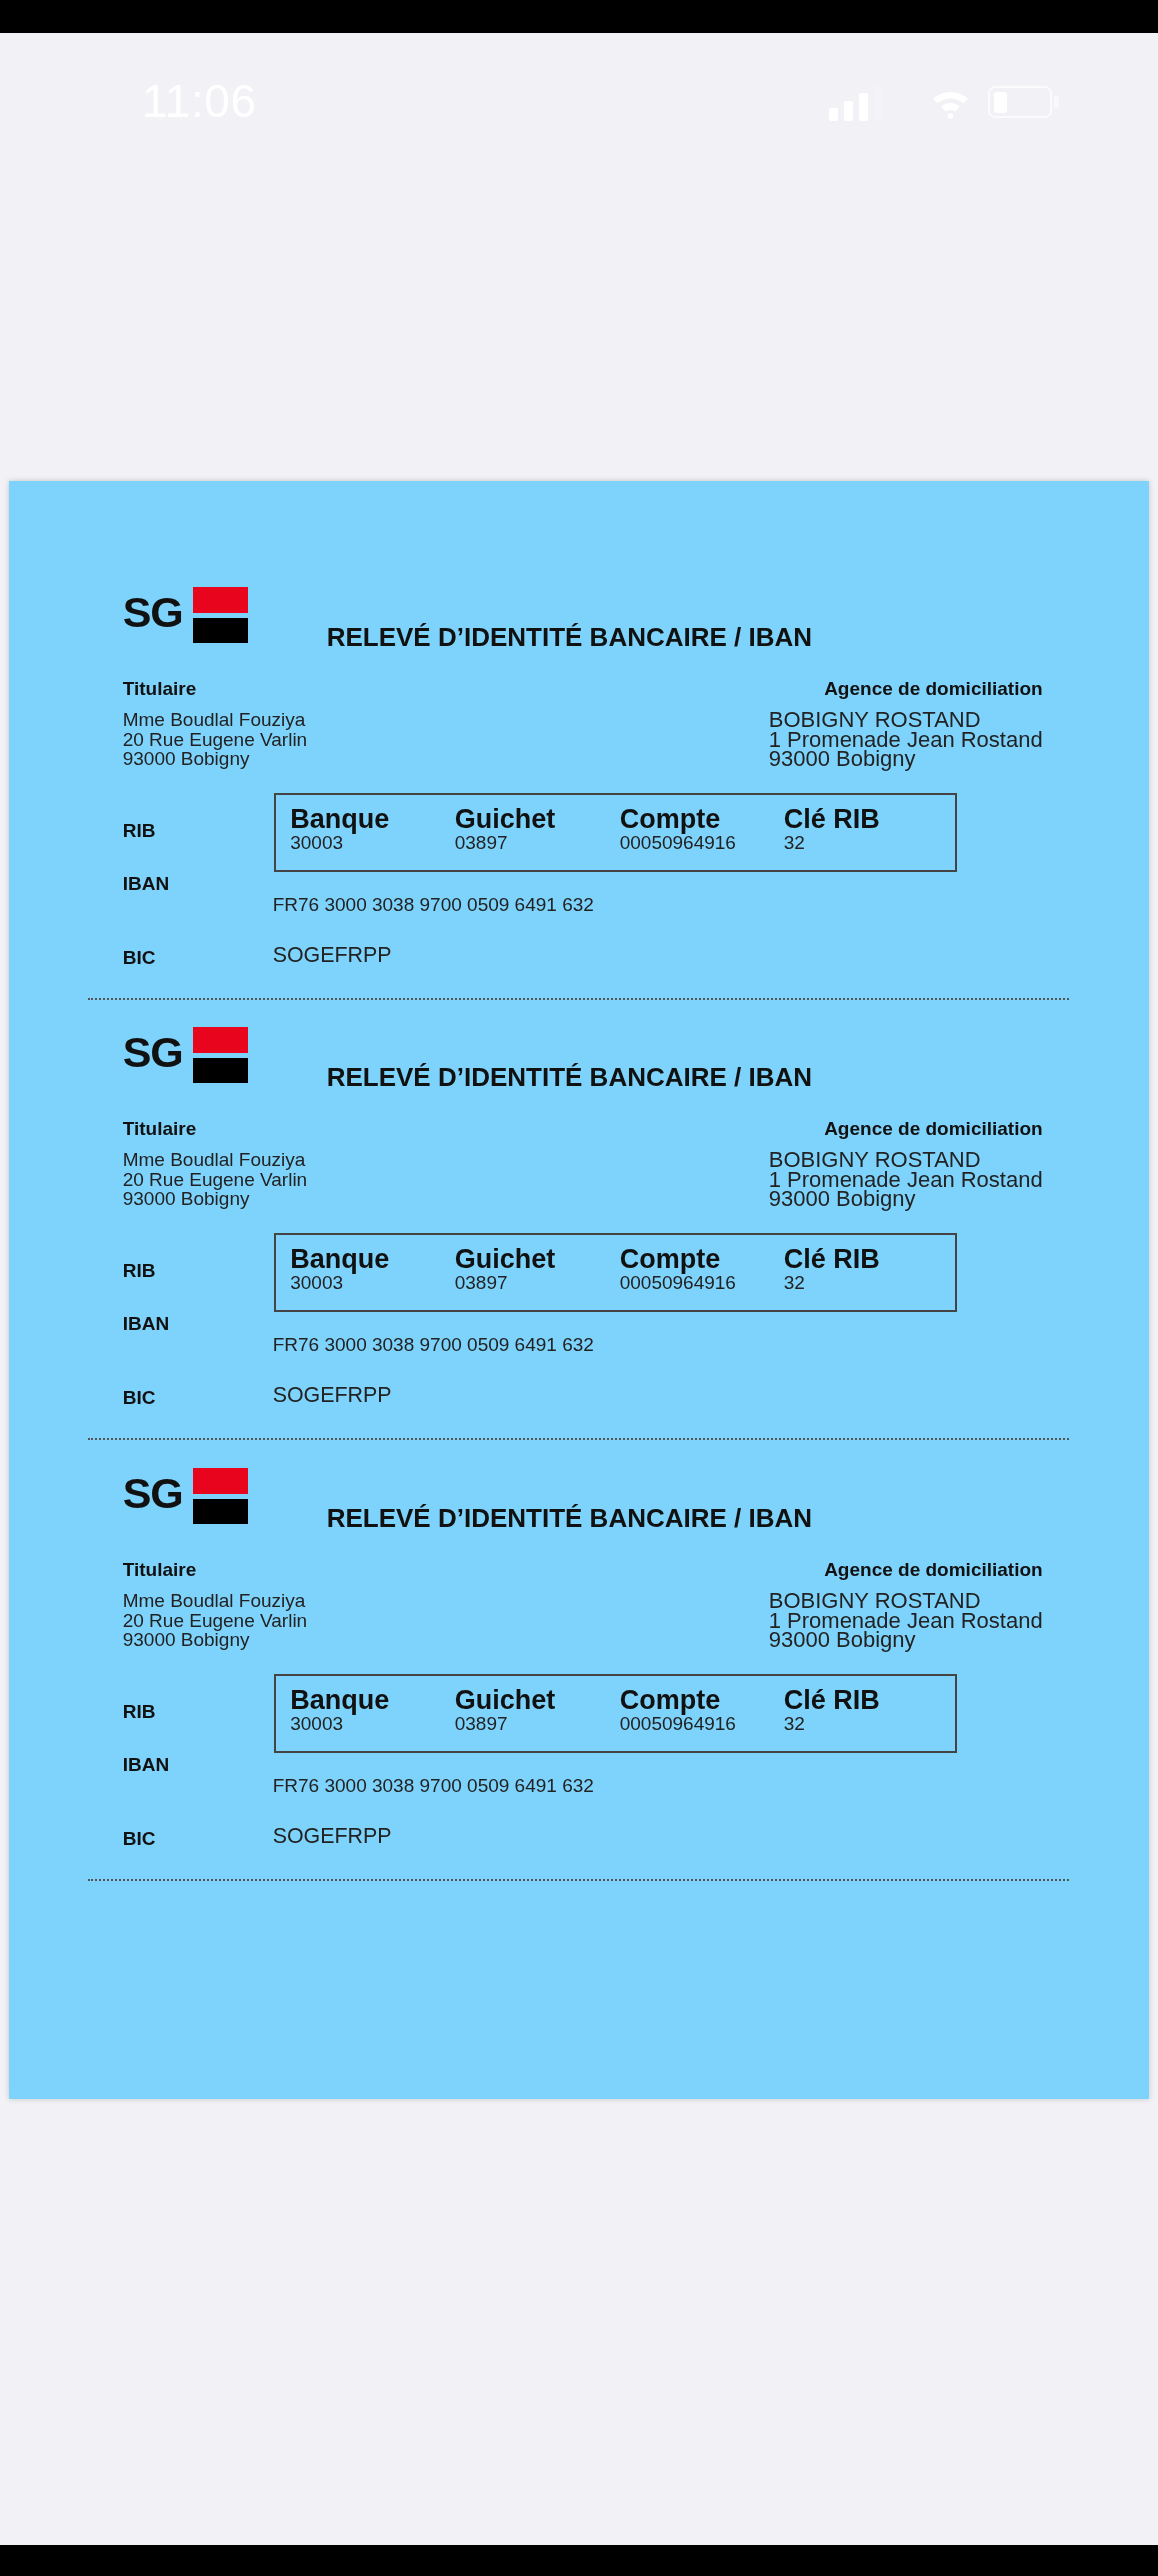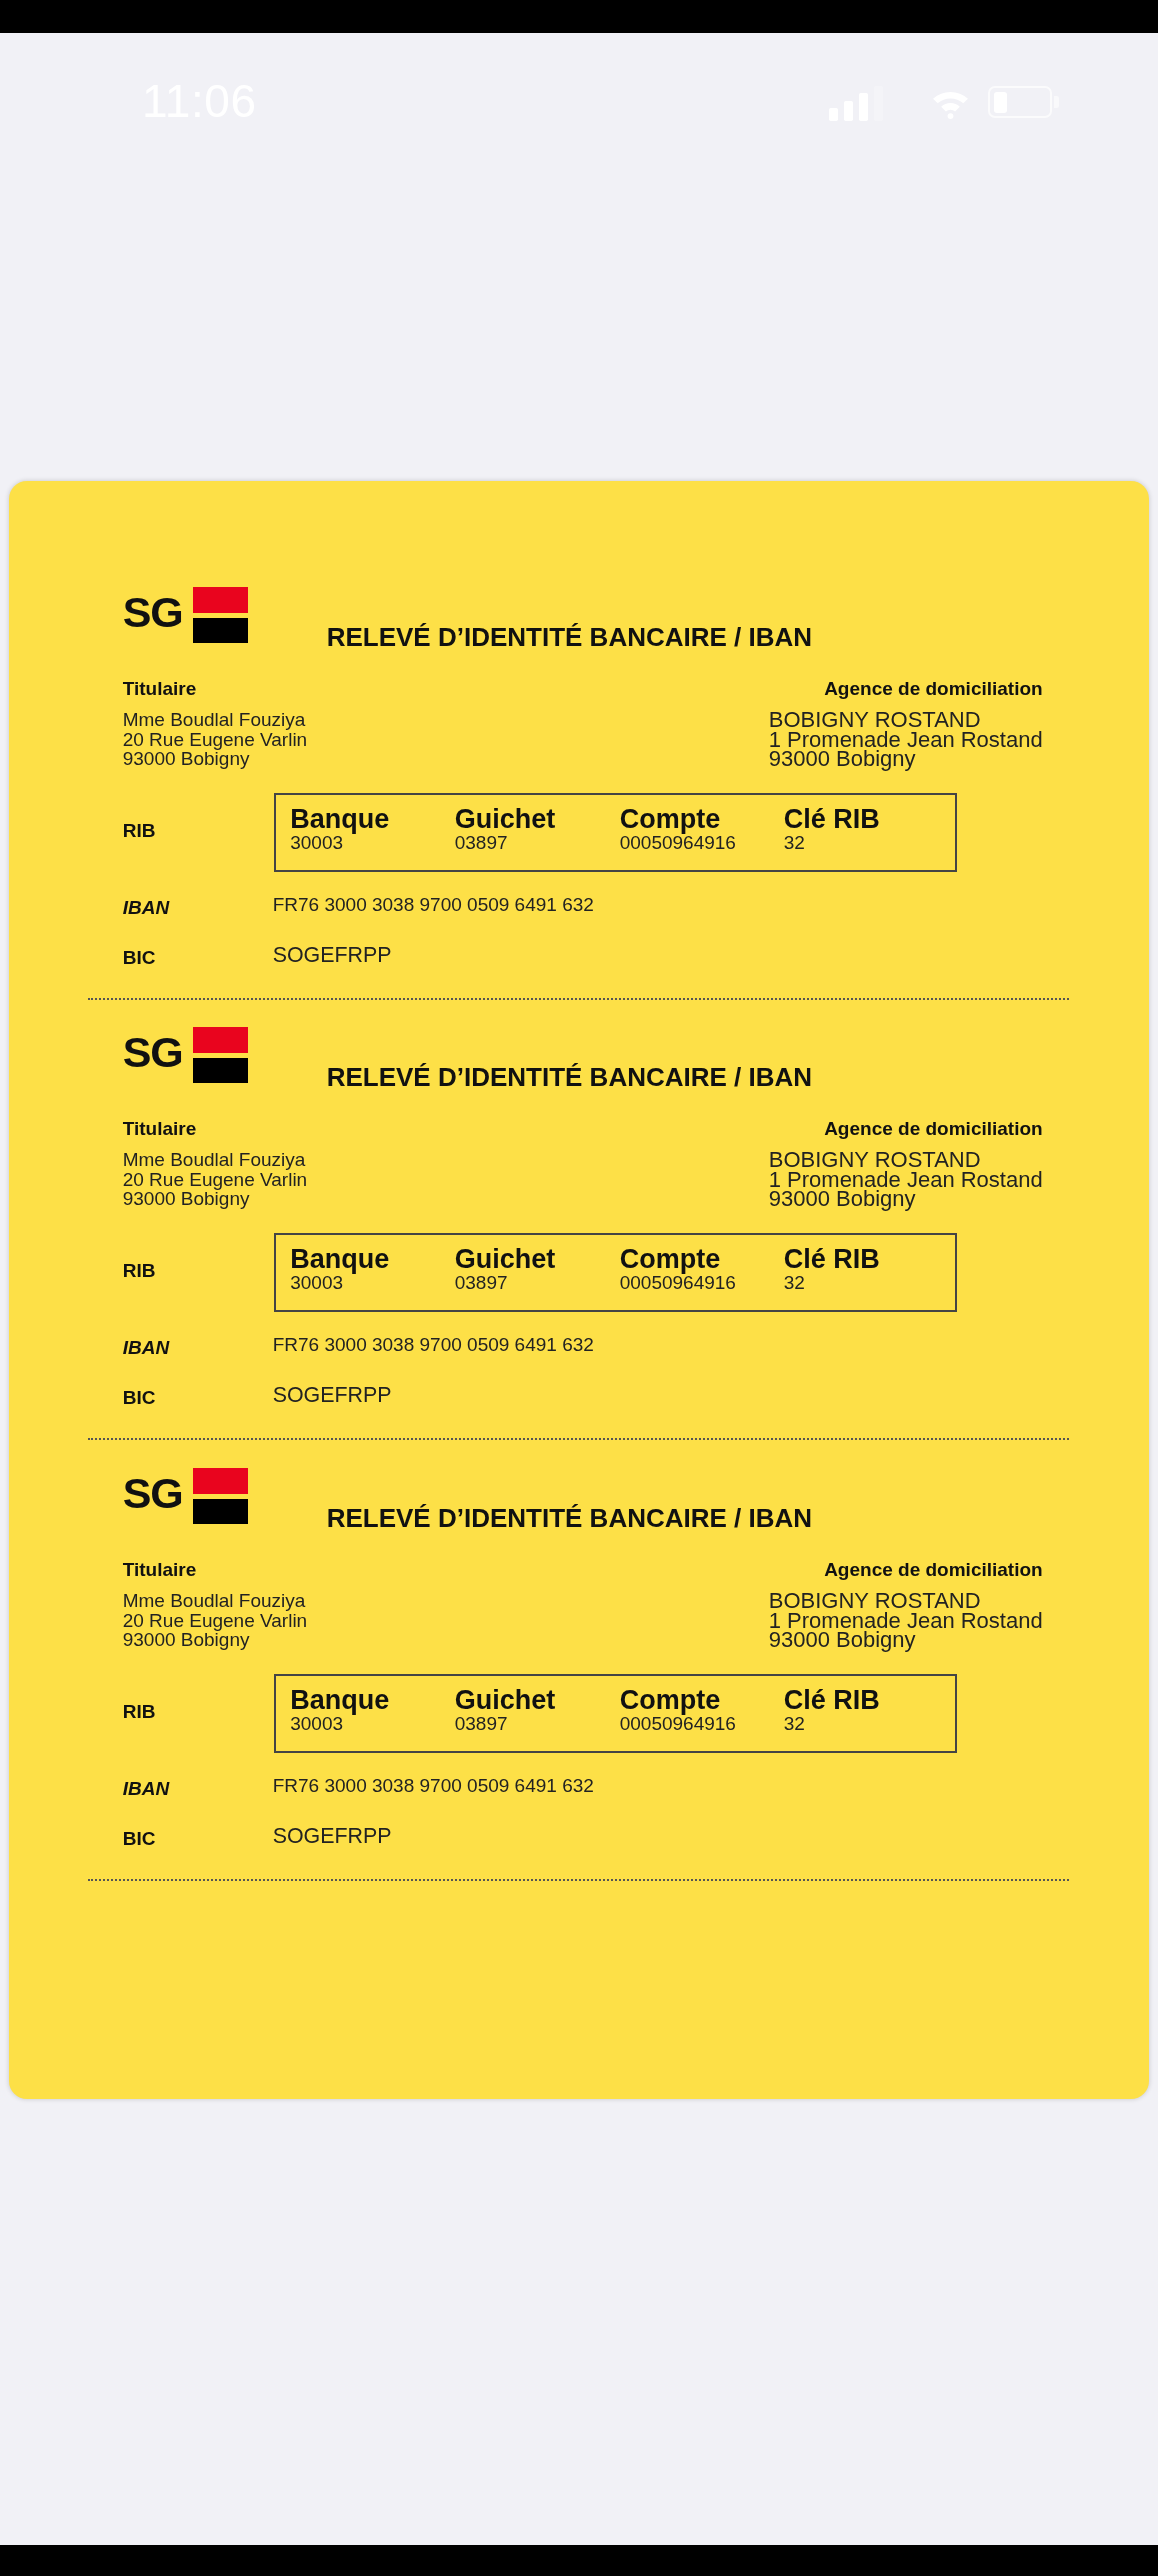--- a/index.html
+++ b/index.html
@@ -20,23 +20,22 @@
     .wifi { position: absolute; left: 101px; top: 1.2px; width: 41px; height: 32px; }
     .battery {
       position: absolute; left: 159px; top: 0; width: 64px; height: 32px;
       border: 2.3px solid rgba(255,255,255,0.7); border-radius: 7px; box-sizing: border-box;
     }
     .battery-fill { position: absolute; left: 3.5px; top: 3.5px; bottom: 3.5px; background: #fff; border-radius: 2.9px; }
     .battery-tip { position: absolute; left: 225px; top: 10.4px; width: 4.6px; height: 11.6px; background: rgba(255,255,255,0.6); border-radius: 0 2.3px 2.3px 0; }
 
     .page {
       position: absolute; left: 8.7px; top: 481px; width: 1140px; height: 1618px;
-      background: #fde047;
+      background: #7dd3fc;
       box-shadow: 0 0 5.8px rgba(0,0,0,0.18);
-      border-radius: 18px;
     }
     .rib-section { position: absolute; left: 0; width: 1140px; height: 440px; }
     .logo { position: absolute; left: 114px; top: 106px; width: 139px; height: 58px; }
     .logo-text {
       position: absolute; left: 0; top: 1.2px;
       font-size: 43px; font-weight: bold; color: #111; letter-spacing: -1.2px;
       font-family: "Liberation Sans", sans-serif;
     }
     .logo-red { position: absolute; left: 70px; top: 0; width: 55px; height: 25.5px; background: #e9041e; }
     .logo-black { position: absolute; left: 70px; top: 31px; width: 55px; height: 25px; background: #000; }
@@ -50,21 +49,21 @@
     .agency-label { position: absolute; right: 106px; top: 197px; text-align: right; }
     .agency-lines { position: absolute; right: 106px; top: 229px; font-size: 22px; color: #222; line-height: 19.7px; text-align: left; }
     .rib-label { position: absolute; left: 114px; top: 339px; }
     .rib-box {
       position: absolute; left: 265px; top: 312px; width: 683px; height: 79px;
       border: 2.3px solid #444; box-sizing: border-box;
     }
     .rib-col { position: absolute; top: 11.6px; }
     .rib-col .col-head { font-size: 27px; font-weight: bold; color: #111; line-height: 24px; }
     .rib-col .col-val { font-size: 19px; color: #222; line-height: 24px; }
-    .iban-label { position: absolute; left: 114px; top: 416px; font-style: italic; }
+    .iban-label { position: absolute; left: 114px; top: 392px; }
     .iban-value { position: absolute; left: 264px; top: 413px; font-size: 19px; color: #222; }
     .bic-label { position: absolute; left: 114px; top: 466px; }
     .bic-value { position: absolute; left: 264px; top: 462px; font-size: 21.4px; color: #222; }
     .separator {
       position: absolute; left: 79px; width: 981px; height: 0;
       border-top: 2.3px dotted #555;
     }
   </style>
 </head>
 <body>

